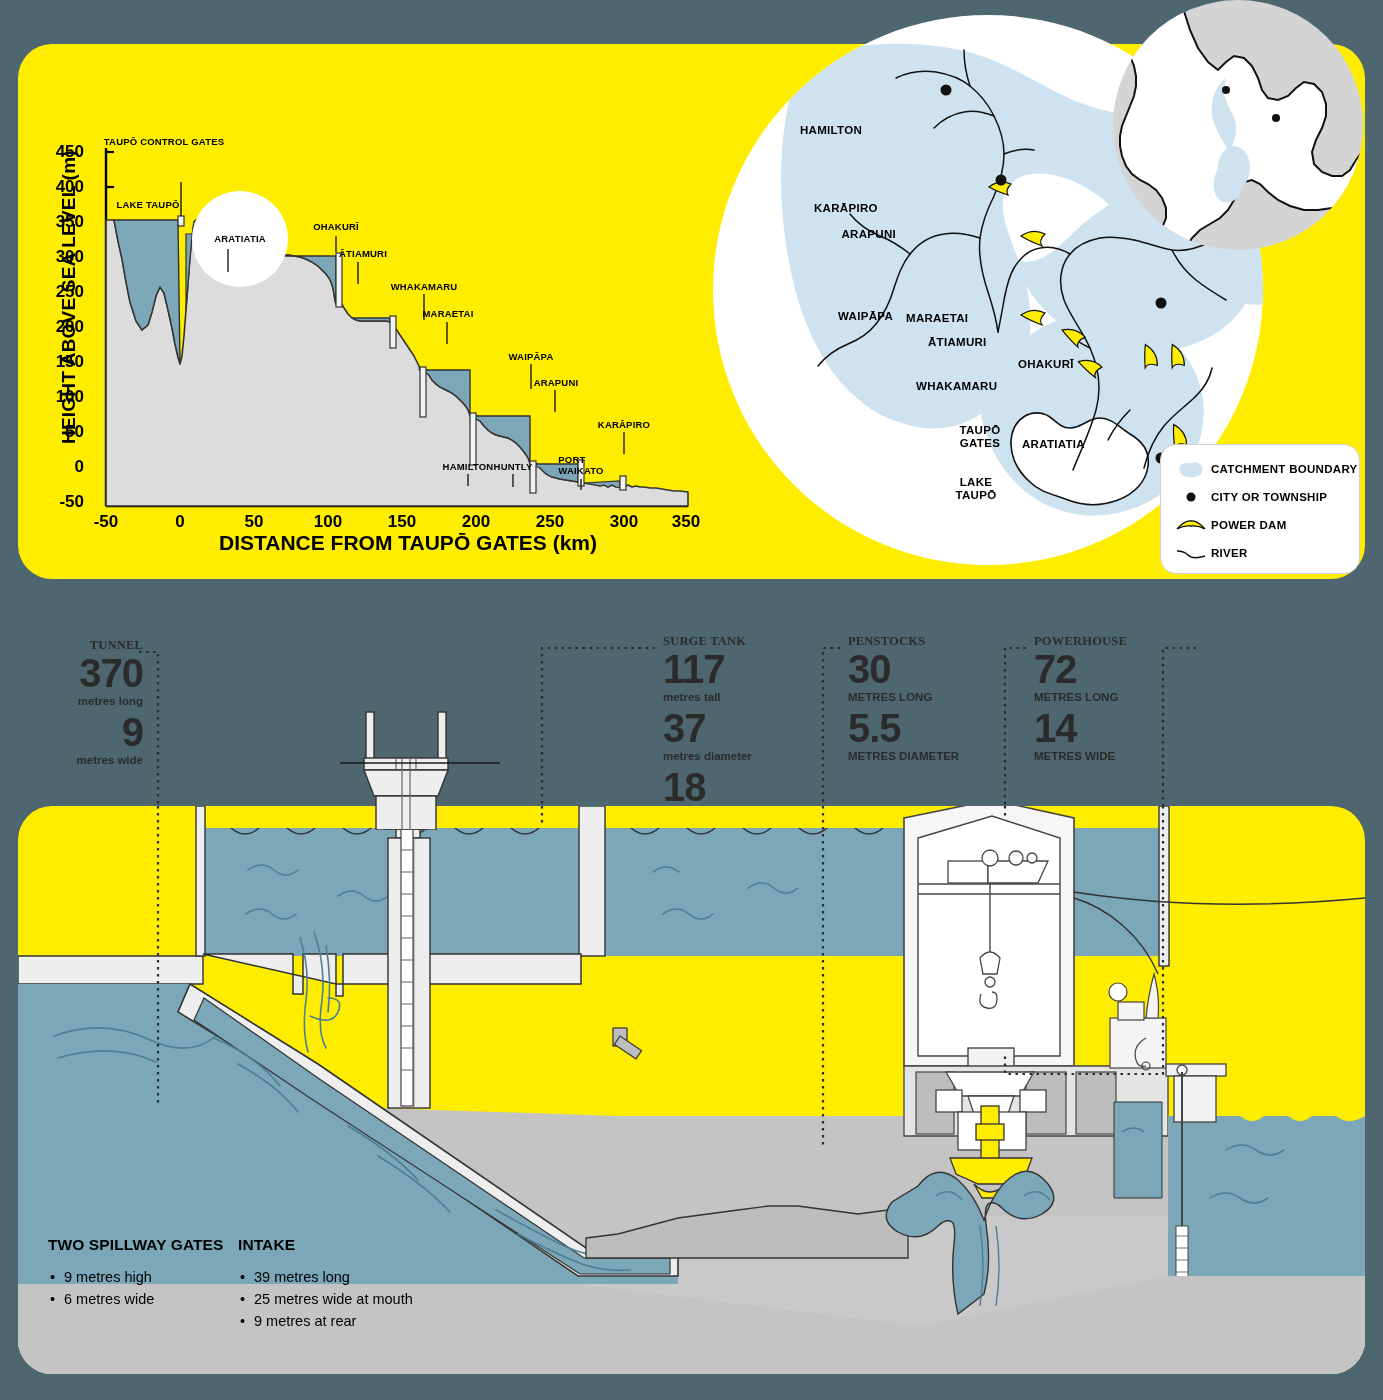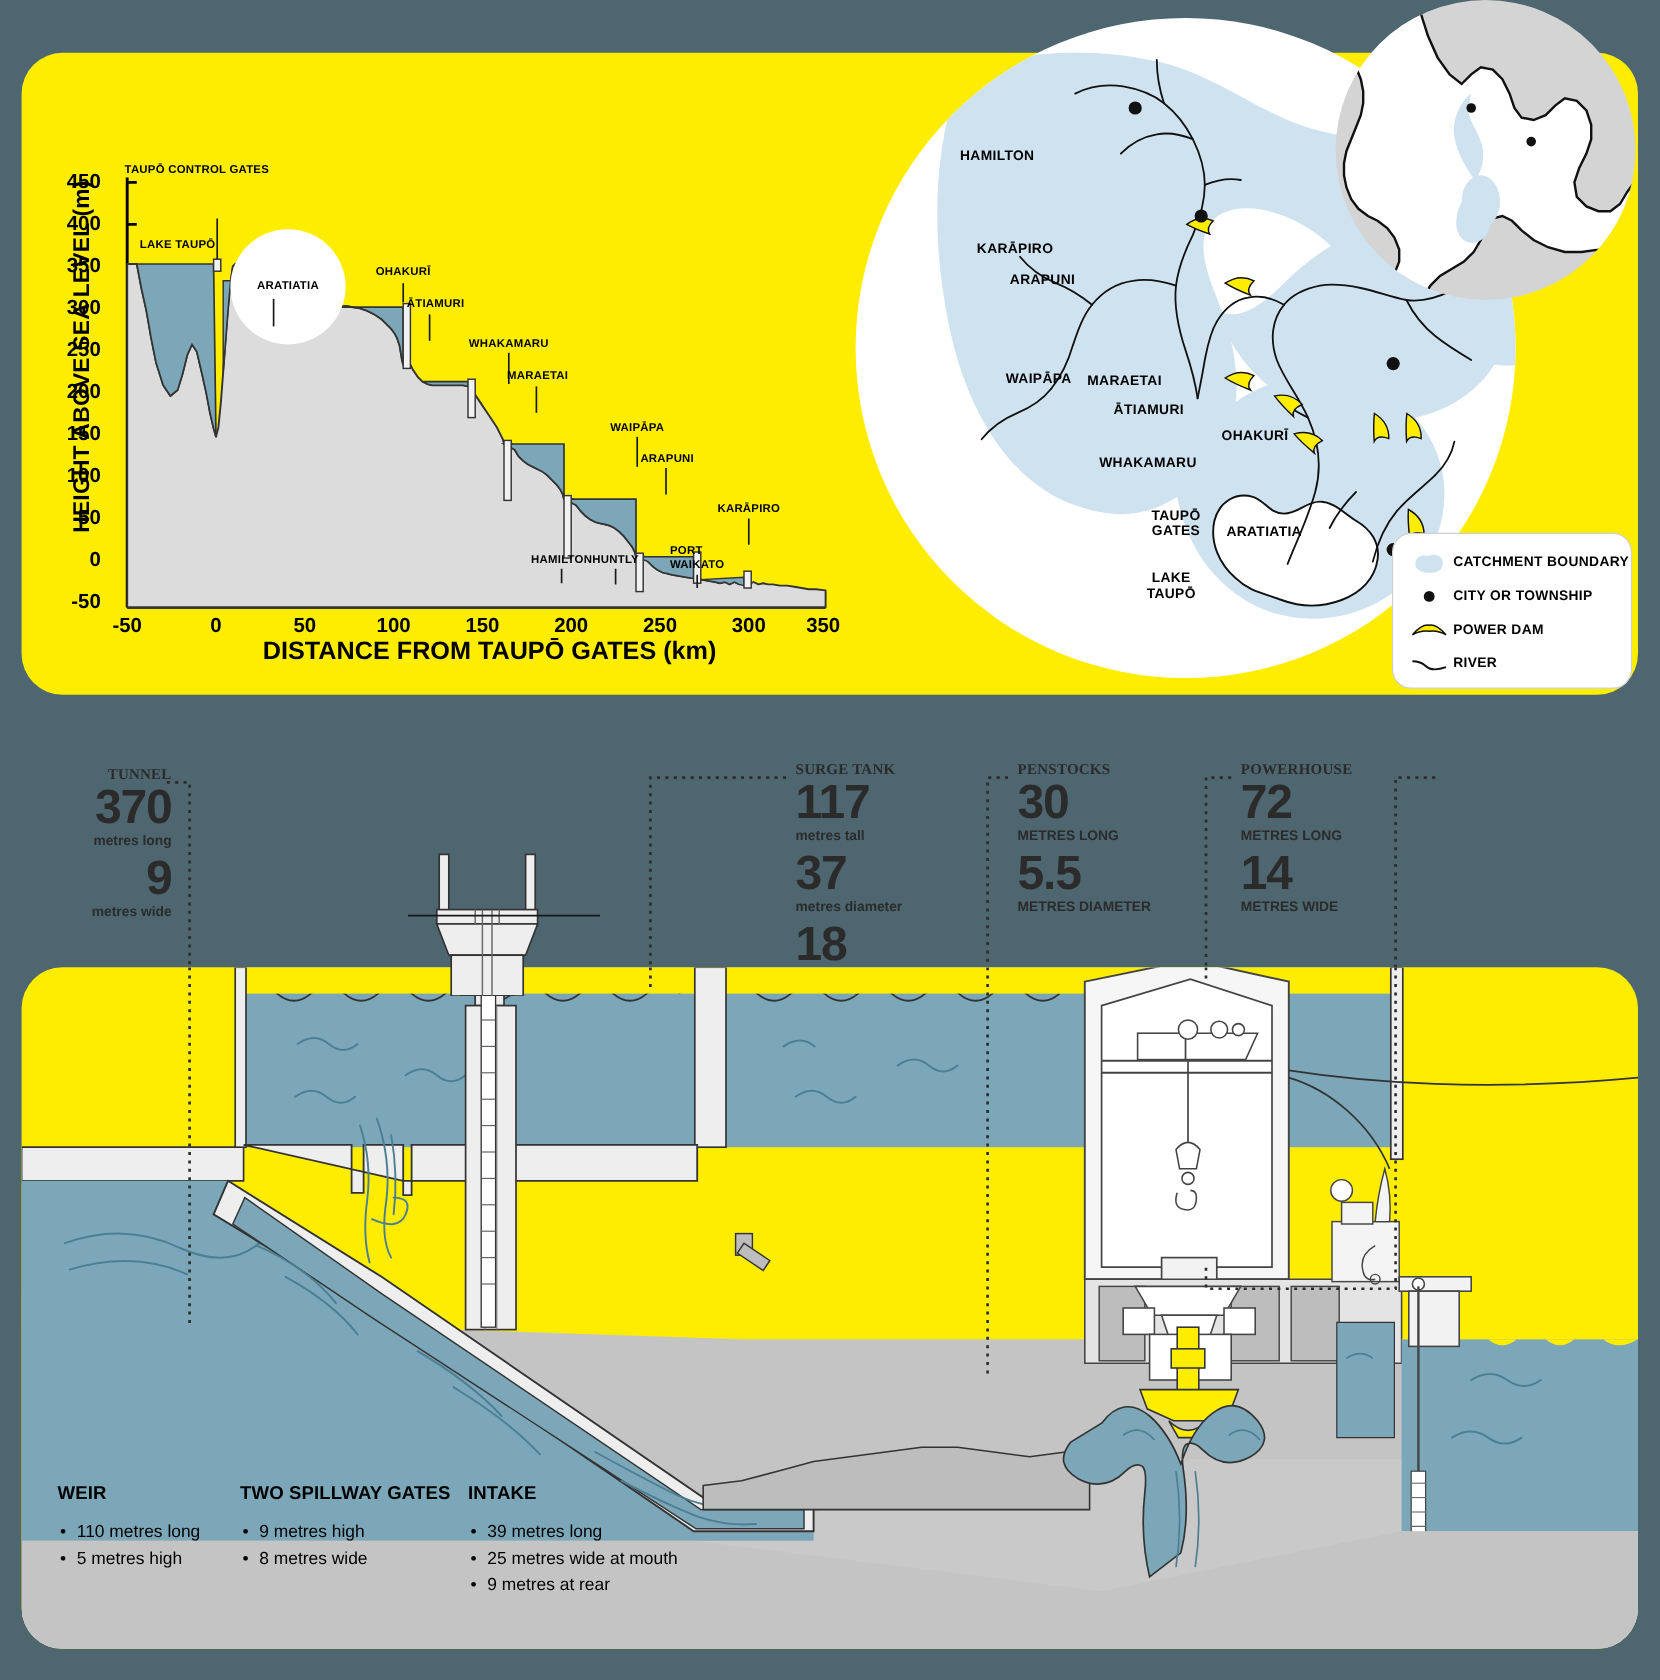--- a/index.html
+++ b/index.html
@@ -696,29 +696,24 @@
         <path d="M140,0 L140,300"></path>
         <path d="M524,0 L524,20"></path>
         <path d="M805,0 L805,340"></path>
         <path d="M987,0 L987,12"></path>
         <path d="M1145,0 L1145,268 L987,268 L987,248"></path>
       </g>
     </svg>
 
     <div class="headworks">
       <div class="hw-cols">
-        <div class="hw-col" style="width:152px">
-          <div class="hw-h">WEIR</div>
-          <div class="hw-li">110 metres long</div>
-          <div class="hw-li">5 metres high</div>
-        </div>
         <div class="hw-col" style="width:190px">
           <div class="hw-h">TWO SPILLWAY GATES</div>
           <div class="hw-li">9 metres high</div>
-          <div class="hw-li">8 metres wide</div>
+          <div class="hw-li">6 metres wide</div>
         </div>
         <div class="hw-col" style="width:230px">
           <div class="hw-h">INTAKE</div>
           <div class="hw-li">39 metres long</div>
           <div class="hw-li">25 metres wide at mouth</div>
           <div class="hw-li">9 metres at rear</div>
         </div>
       </div>
     </div>
   </div>

